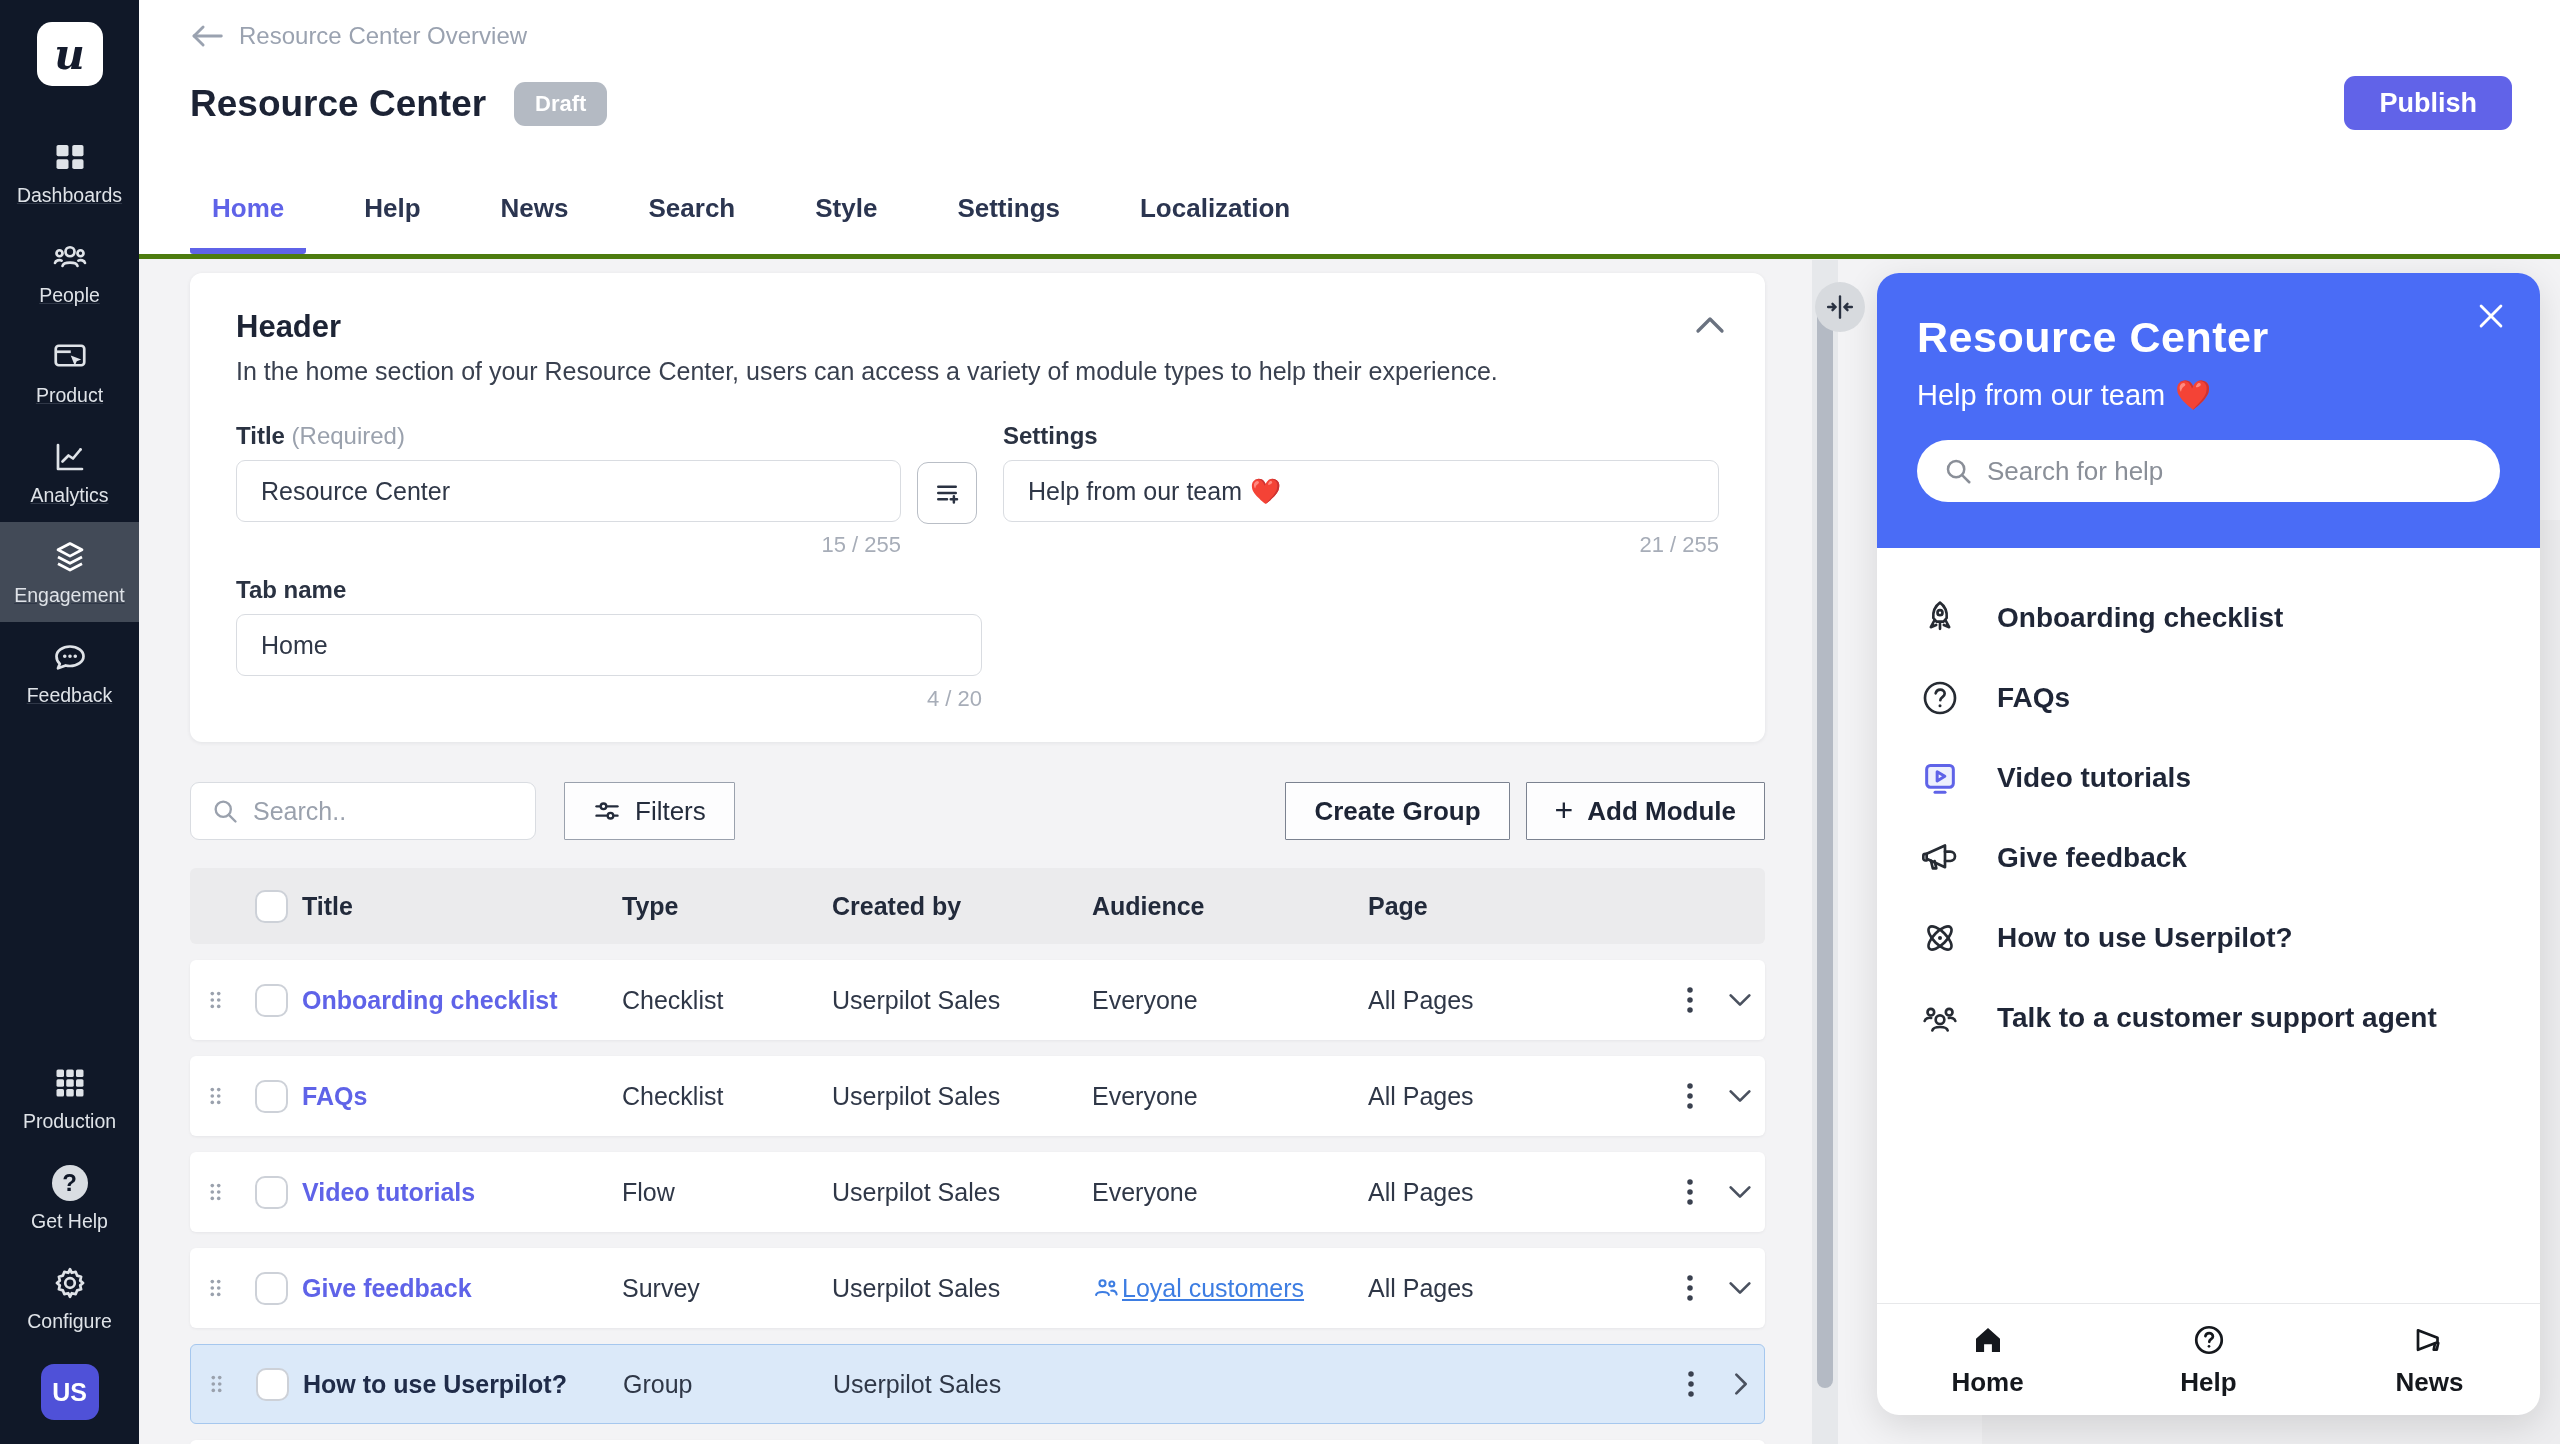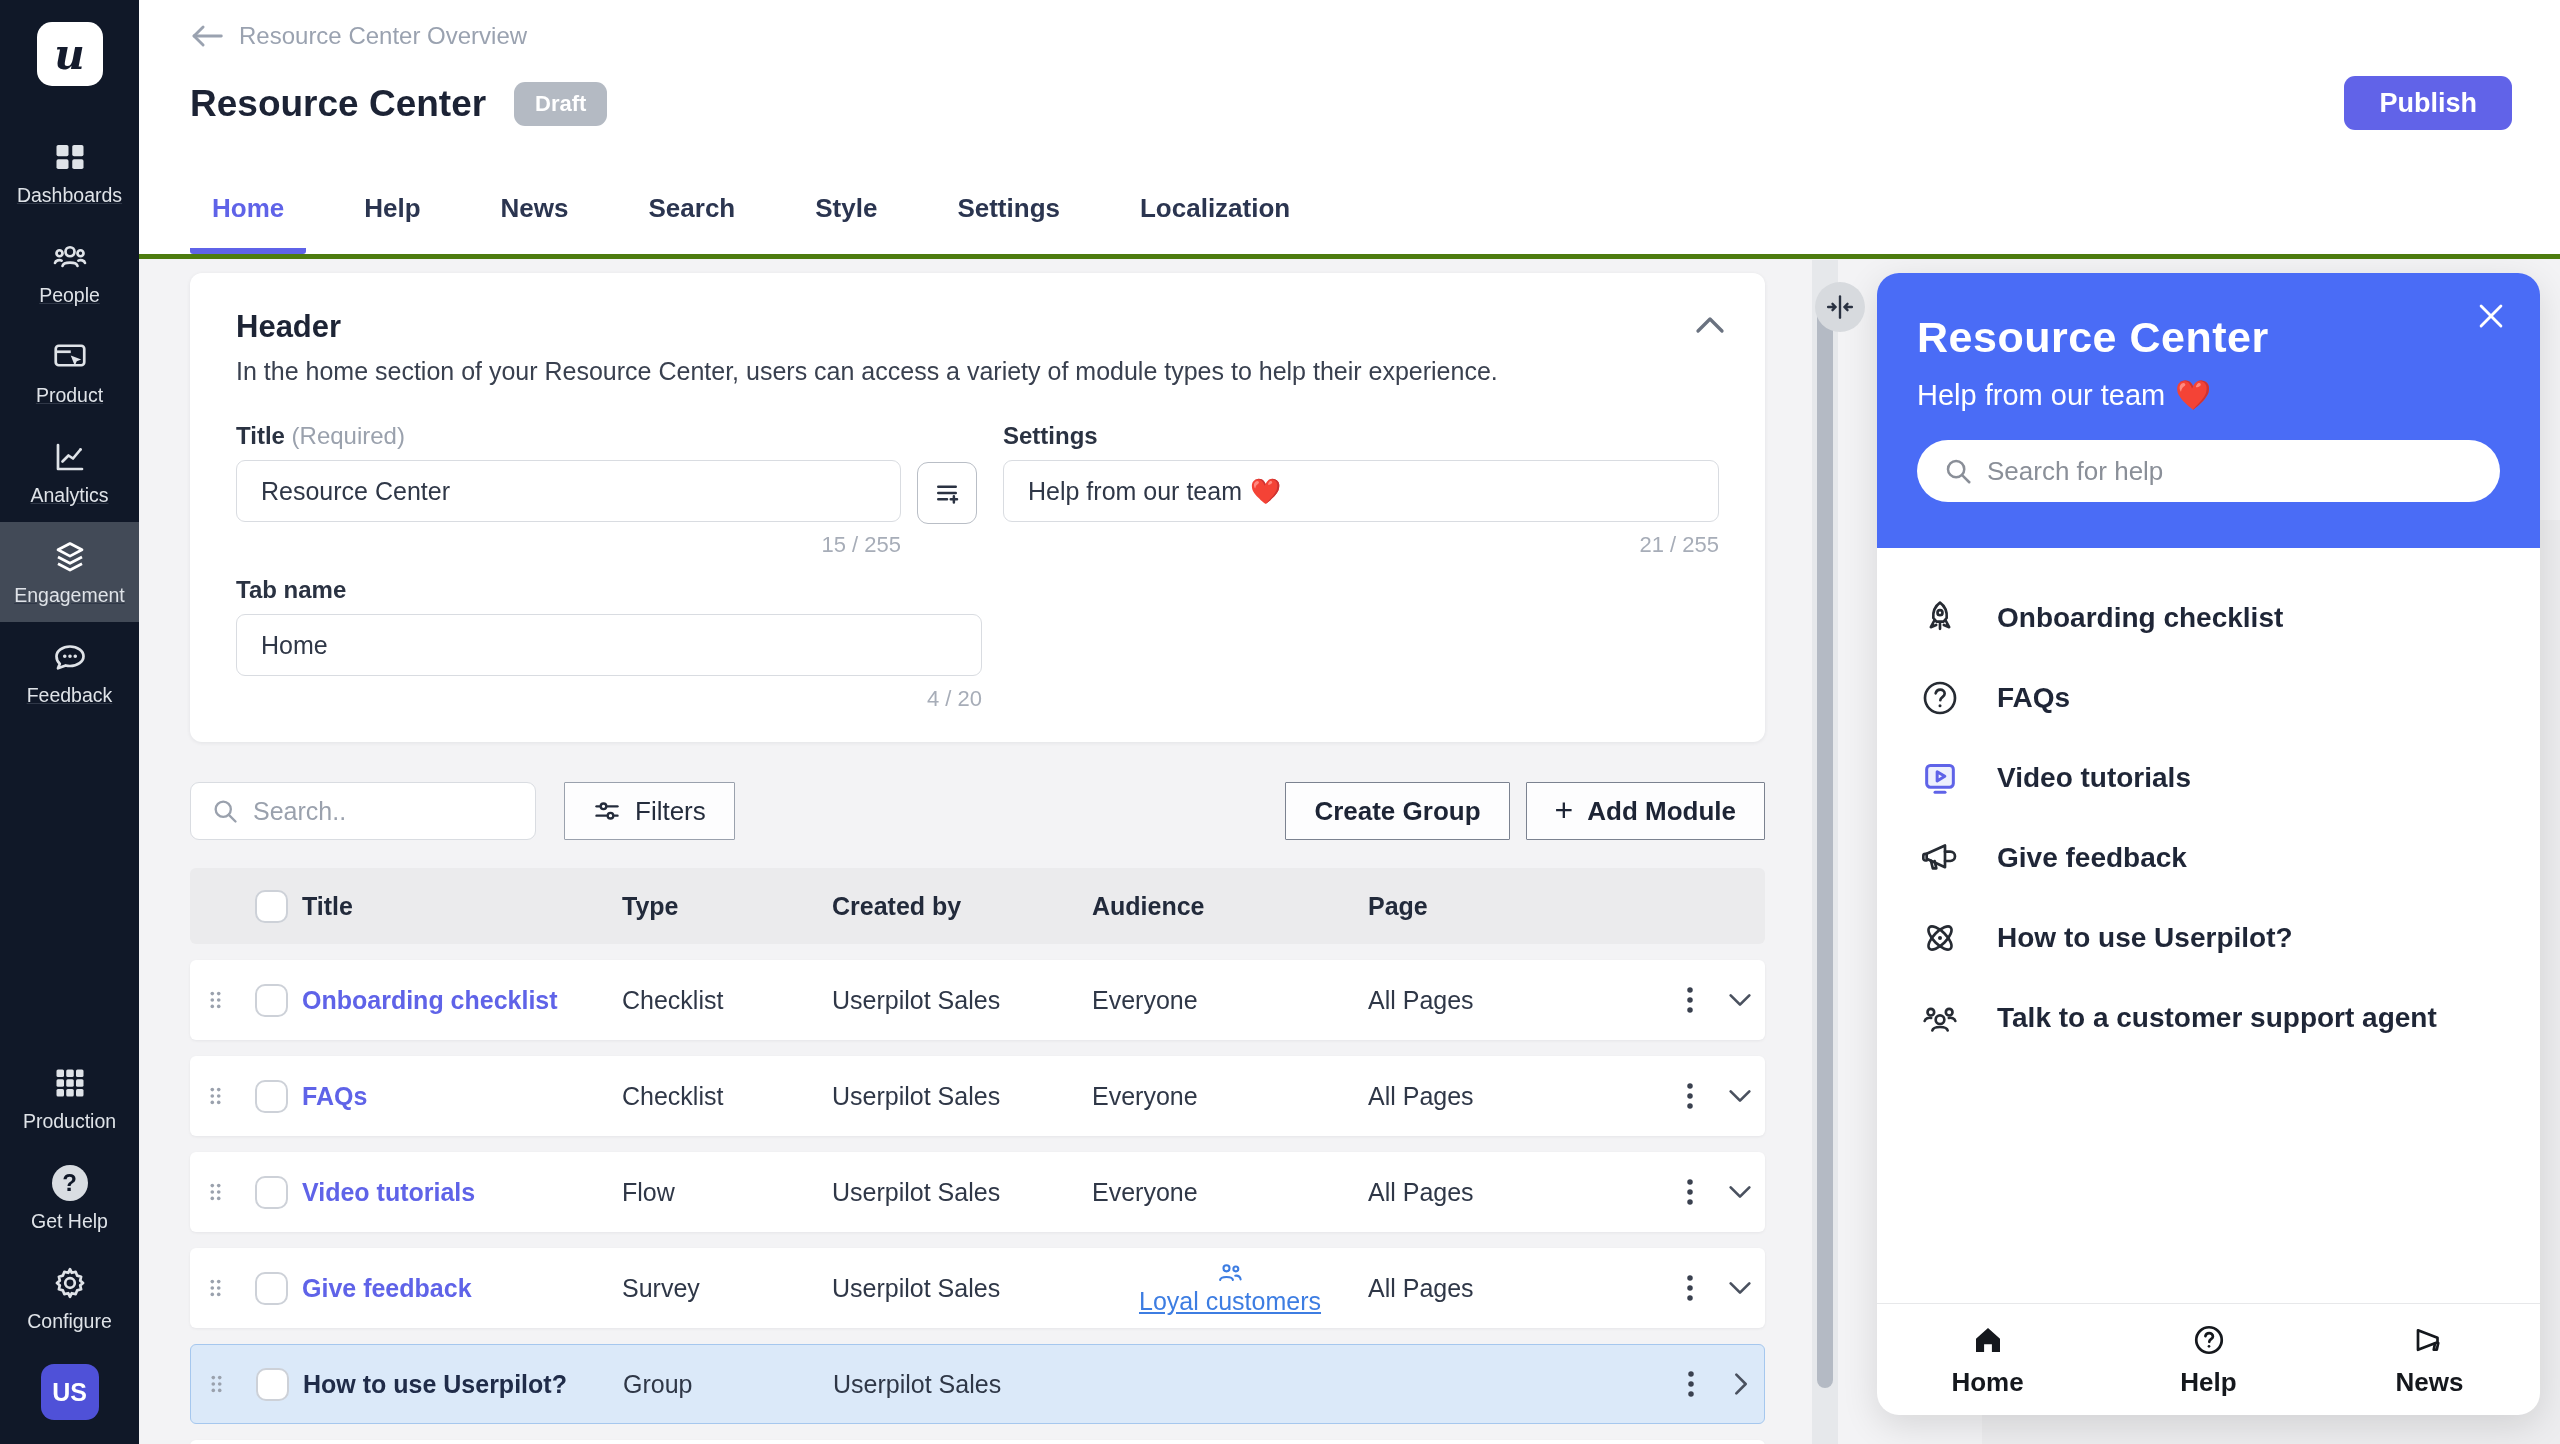--- a/index.html
+++ b/index.html
@@ -57,21 +57,21 @@
 
   
   .tgrid { display:grid; grid-template-columns:50px 62px 320px 210px 260px 276px 300px 1fr 44px 56px; align-items:center; }
   .thead { margin-top:28px; background:#ebebed; border-radius:6px; height:76px; font-size:25px; font-weight:bold; color:#222a3b; }
   .trow { margin-top:16px; background:#fff; border-radius:6px; height:80px; box-shadow:0 1px 3px rgba(16,24,40,.06); font-size:25px; color:#2f3747; }
   .trow.hl { background:#dbe9f9; border:1.5px solid #a5c7ee; box-shadow:none; }
   .cb { width:33px; height:33px; border:2px solid #cdd1d8; border-radius:10px; background:#fff; cursor:pointer; justify-self:center; }
   .grip { justify-self:center; cursor:grab; }
   .row-title { color:#5f63e8; font-weight:bold; text-decoration:none; cursor:pointer; }
   .row-title.dark { color:#202c49; }
-  .aud-link { display:flex; align-items:center; gap:2px; color:#3d7de2; text-decoration:underline; cursor:pointer; font-size:25px;flex-direction:column; }
+  .aud-link { display:flex; align-items:center; gap:2px; color:#3d7de2; text-decoration:underline; cursor:pointer; font-size:25px; }
   .kebab, .chev { justify-self:center; cursor:pointer; }
   .partial { margin-top:16px; background:#fff; border-radius:6px 6px 0 0; height:31px; box-shadow:0 1px 3px rgba(16,24,40,.06); position:relative; overflow:hidden; }
 
   
   .track { position:absolute; left:1812px; top:260px; bottom:0; width:26px; background:#e6e8eb; }
   .thumb { position:absolute; left:1817px; top:300px; height:1088px; width:16px; border-radius:8px; background:#b4bac4; cursor:pointer; }
   .collapse-handle { position:absolute; left:1815px; top:282px; width:50px; height:50px; border-radius:50%; background:#d7dade; display:grid; place-items:center; cursor:pointer; z-index:25; }
 
   
   .preview { position:absolute; left:1877px; top:273px; width:663px; height:1142px; background:#fff; border-radius:22px; box-shadow:0 10px 36px rgba(0,0,0,.12); overflow:hidden; display:flex; flex-direction:column; z-index:20; }

